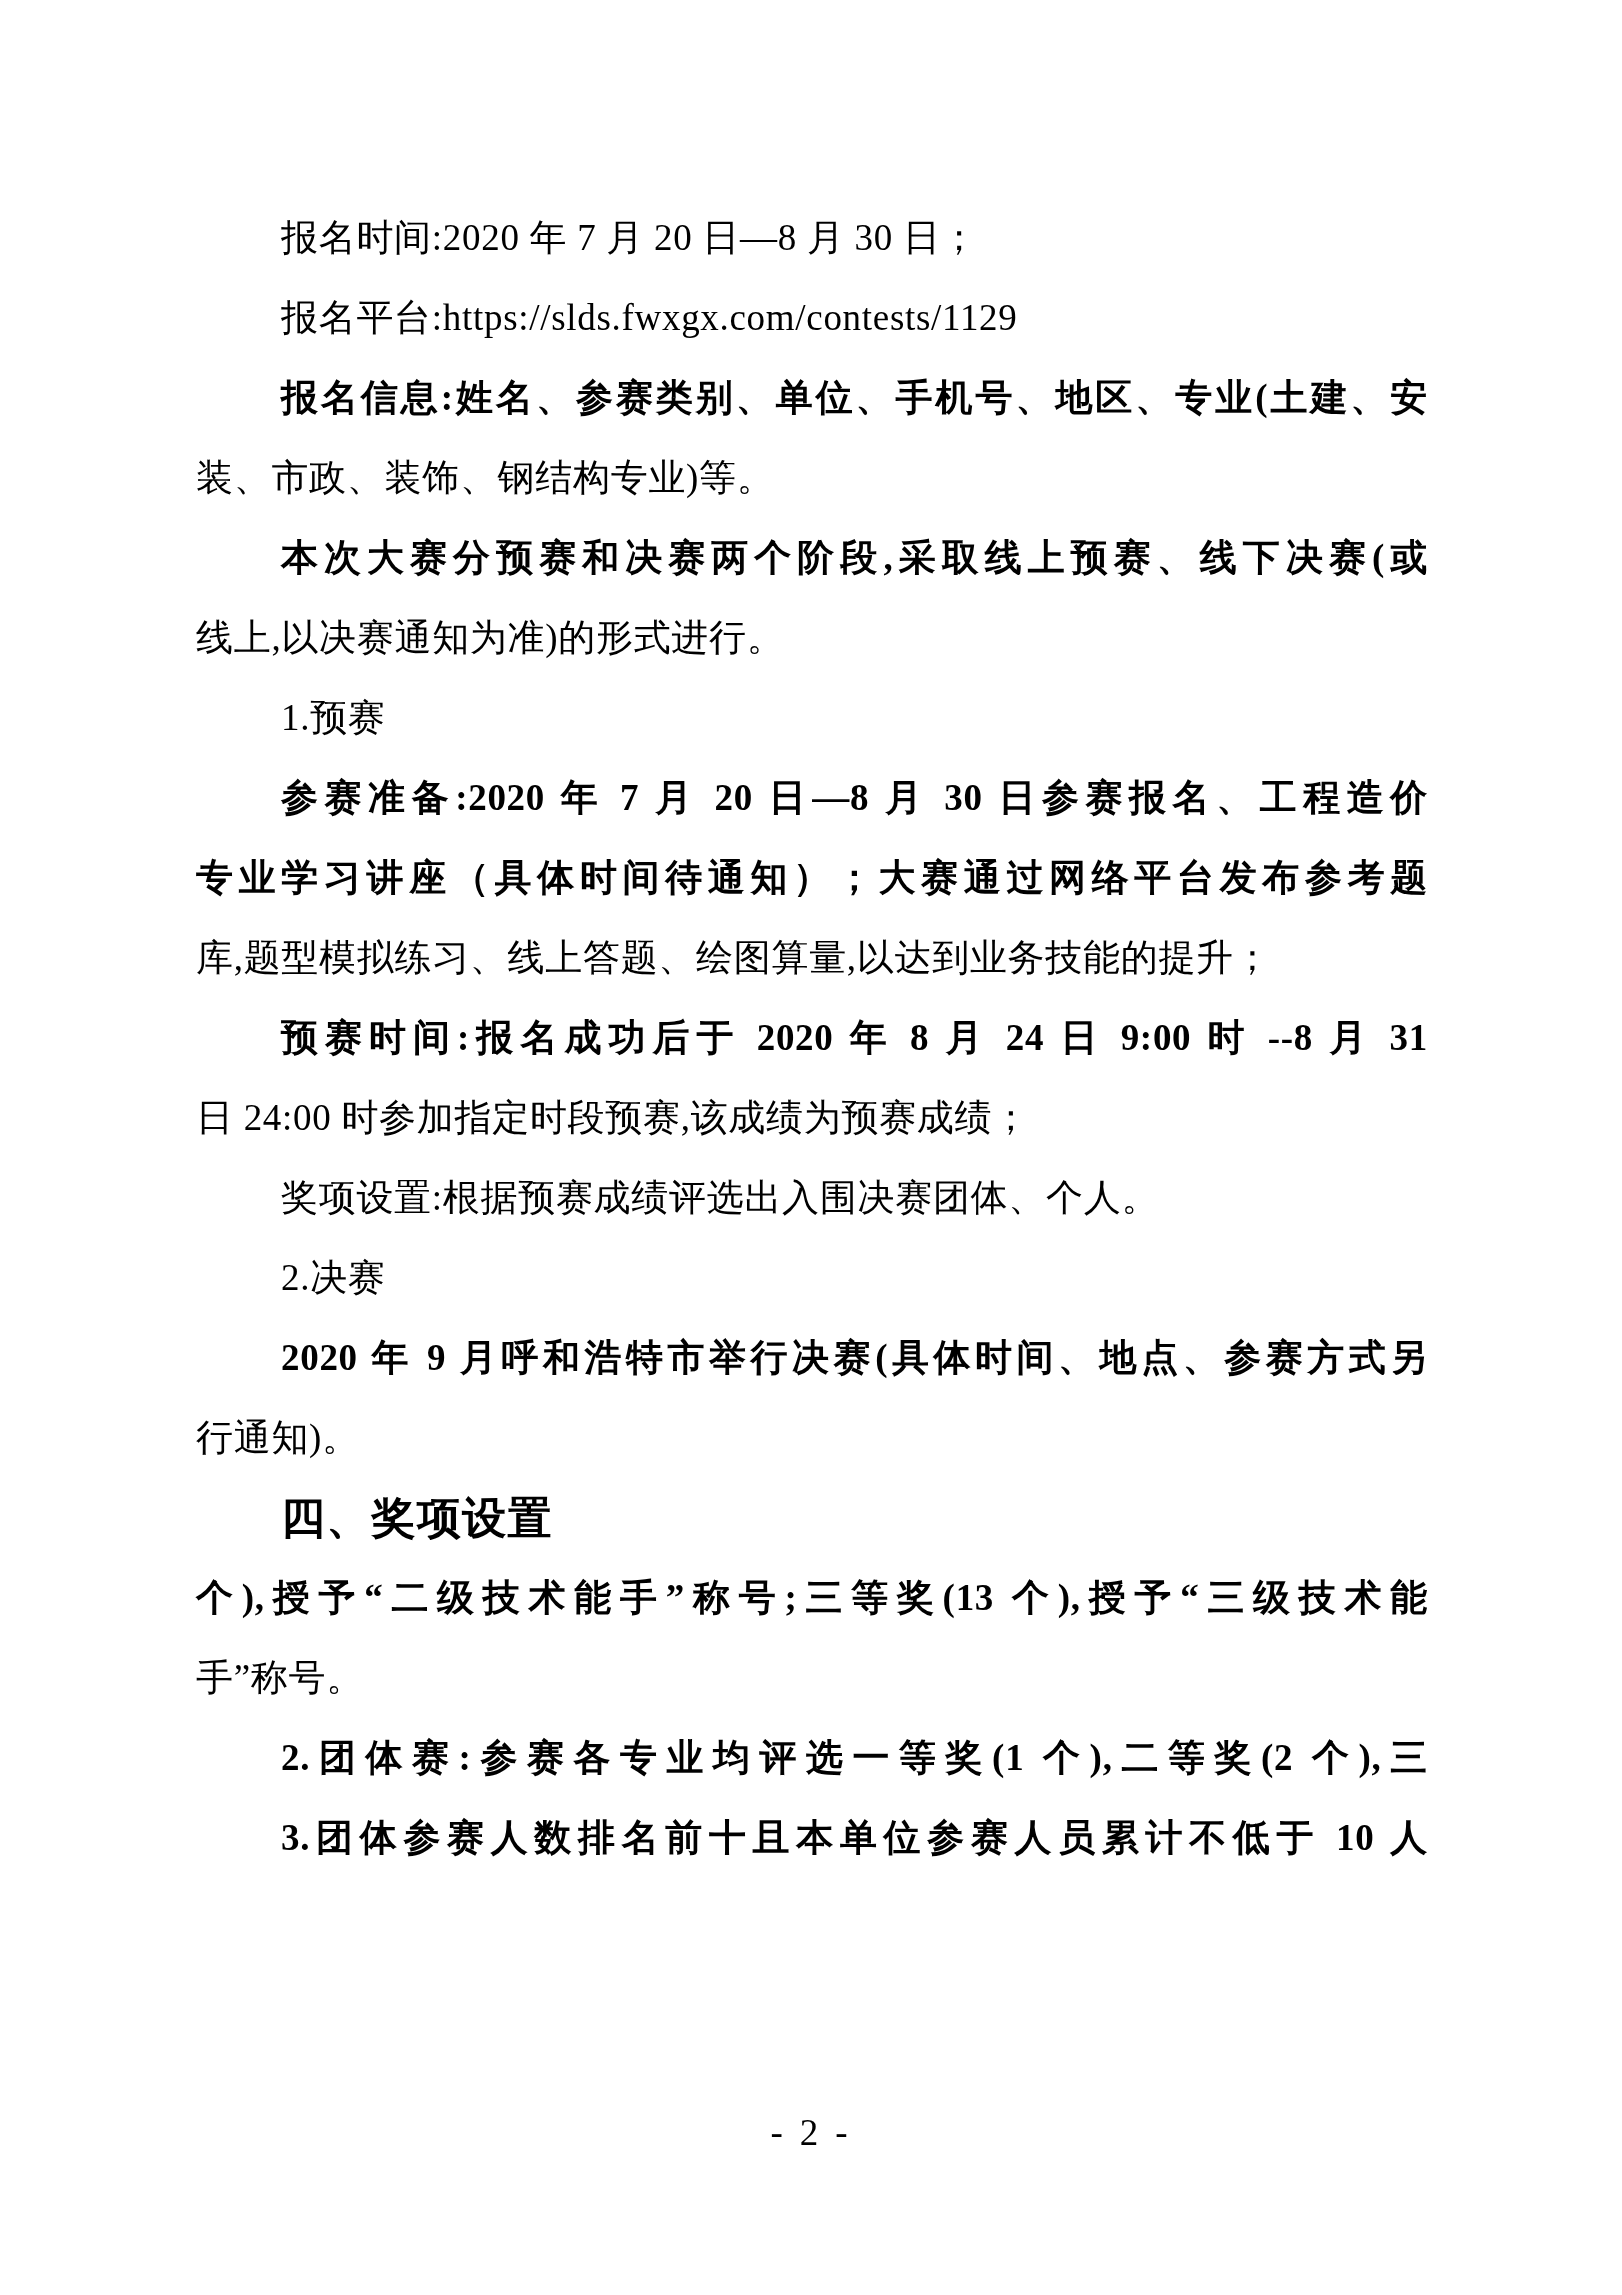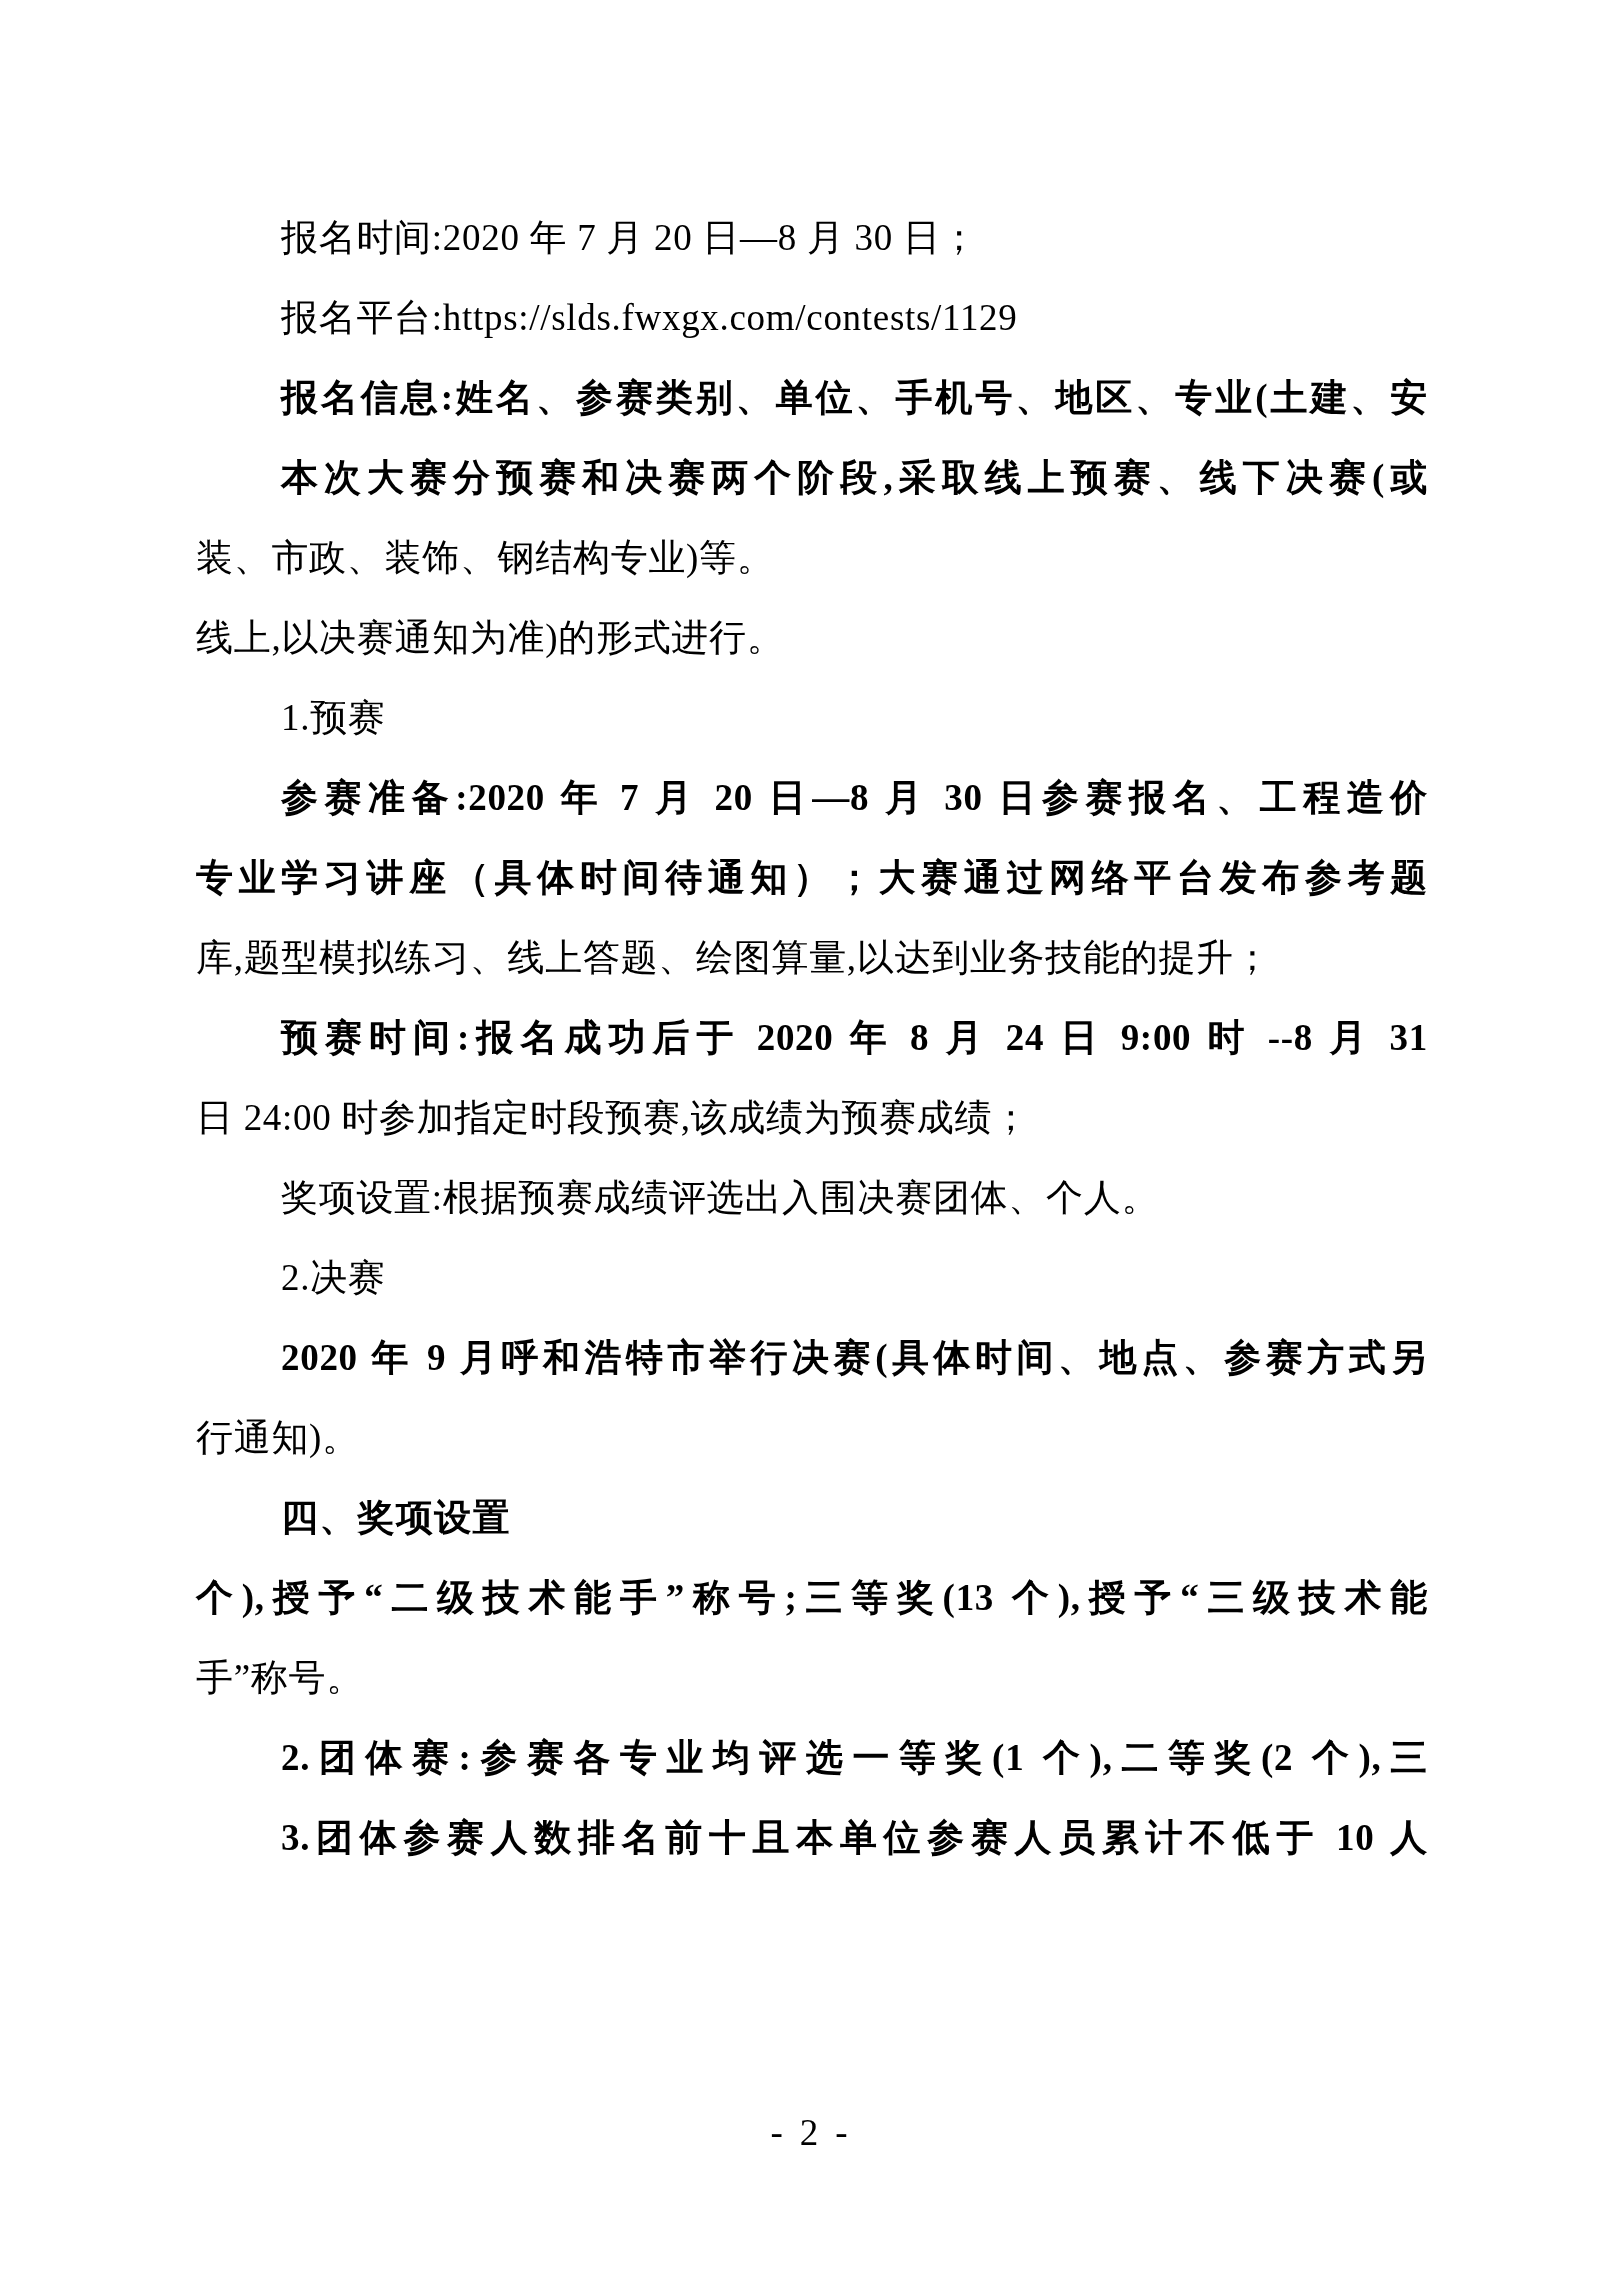--- a/index.html
+++ b/index.html
@@ -39,21 +39,21 @@
     white-space: normal;
     text-align: justify;
     text-align-last: justify;
     text-justify: inter-character;
     font-weight: bold;
   }
   
   .heading {
     font-family: "Liberation Sans", "DejaVu Sans", sans-serif;
     font-weight: bold;
-    font-size: 37px;
+    font-size: 44px;
     letter-spacing: 1.3px;
   }
   .footer {
     position: absolute;
     left: 0;
     top: 2100px;
     width: 100%;
     text-align: center;
     font-size: 37px;
     line-height: 65px;
@@ -61,22 +61,22 @@
   }
 </style>
 </head>
 <body>
 
 <div class="page">
   <div class="content">
     <div class="line indent">报名时间:2020 年 7 月 20 日—8 月 30 日；</div>
     <div class="line indent">报名平台:https://slds.fwxgx.com/contests/1129</div>
     <div class="line indent full">报名信息:姓名、参赛类别、单位、手机号、地区、专业(土建、安</div>
+    <div class="line">装、市政、装饰、钢结构专业)等。</div>
     <div class="line indent full">本次大赛分预赛和决赛两个阶段,采取线上预赛、线下决赛(或</div>
-    <div class="line">装、市政、装饰、钢结构专业)等。</div>
     <div class="line">线上,以决赛通知为准)的形式进行。</div>
     <div class="line indent">1.预赛</div>
     <div class="line indent full">参赛准备:2020 年 7 月 20 日—8 月 30 日参赛报名、工程造价</div>
     <div class="line full">专业学习讲座（具体时间待通知）；大赛通过网络平台发布参考题</div>
     <div class="line">库,题型模拟练习、线上答题、绘图算量,以达到业务技能的提升；</div>
     <div class="line indent full">预赛时间:报名成功后于 2020 年 8 月 24 日 9:00 时 --8 月 31</div>
     <div class="line">日 24:00 时参加指定时段预赛,该成绩为预赛成绩；</div>
     <div class="line indent">奖项设置:根据预赛成绩评选出入围决赛团体、个人。</div>
     <div class="line indent">2.决赛</div>
     <div class="line indent full">2020 年 9 月呼和浩特市举行决赛(具体时间、地点、参赛方式另</div>

